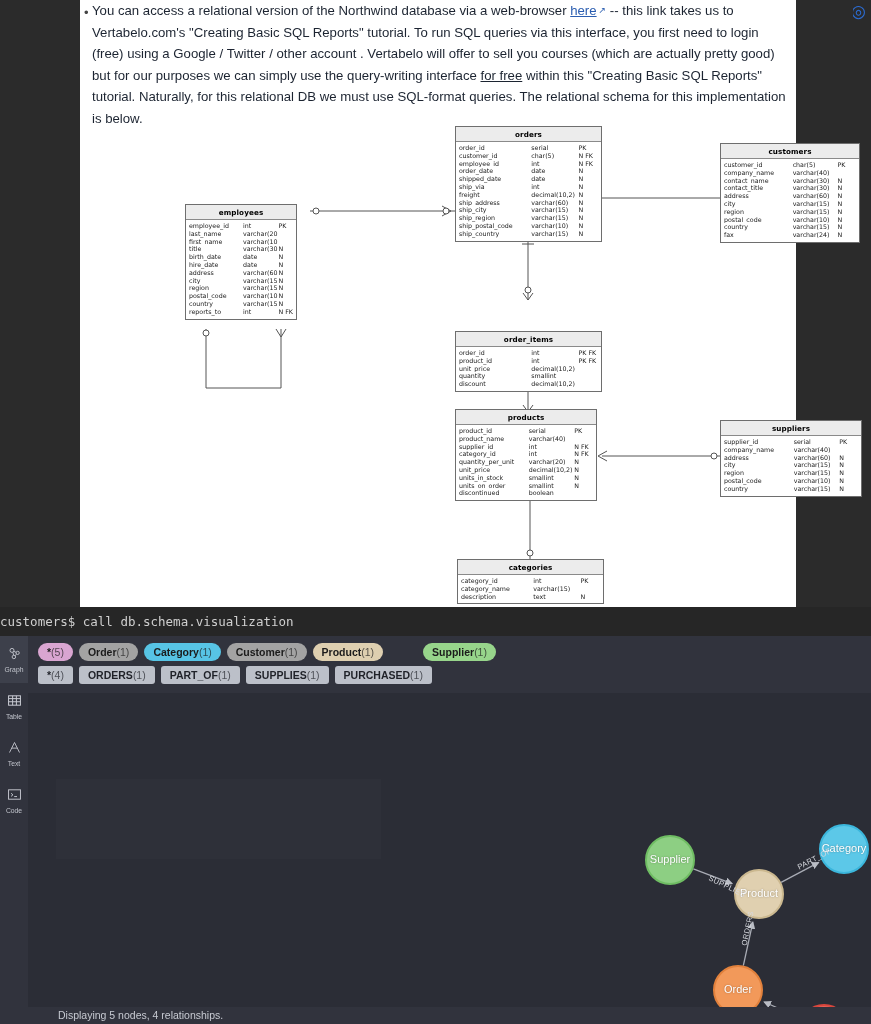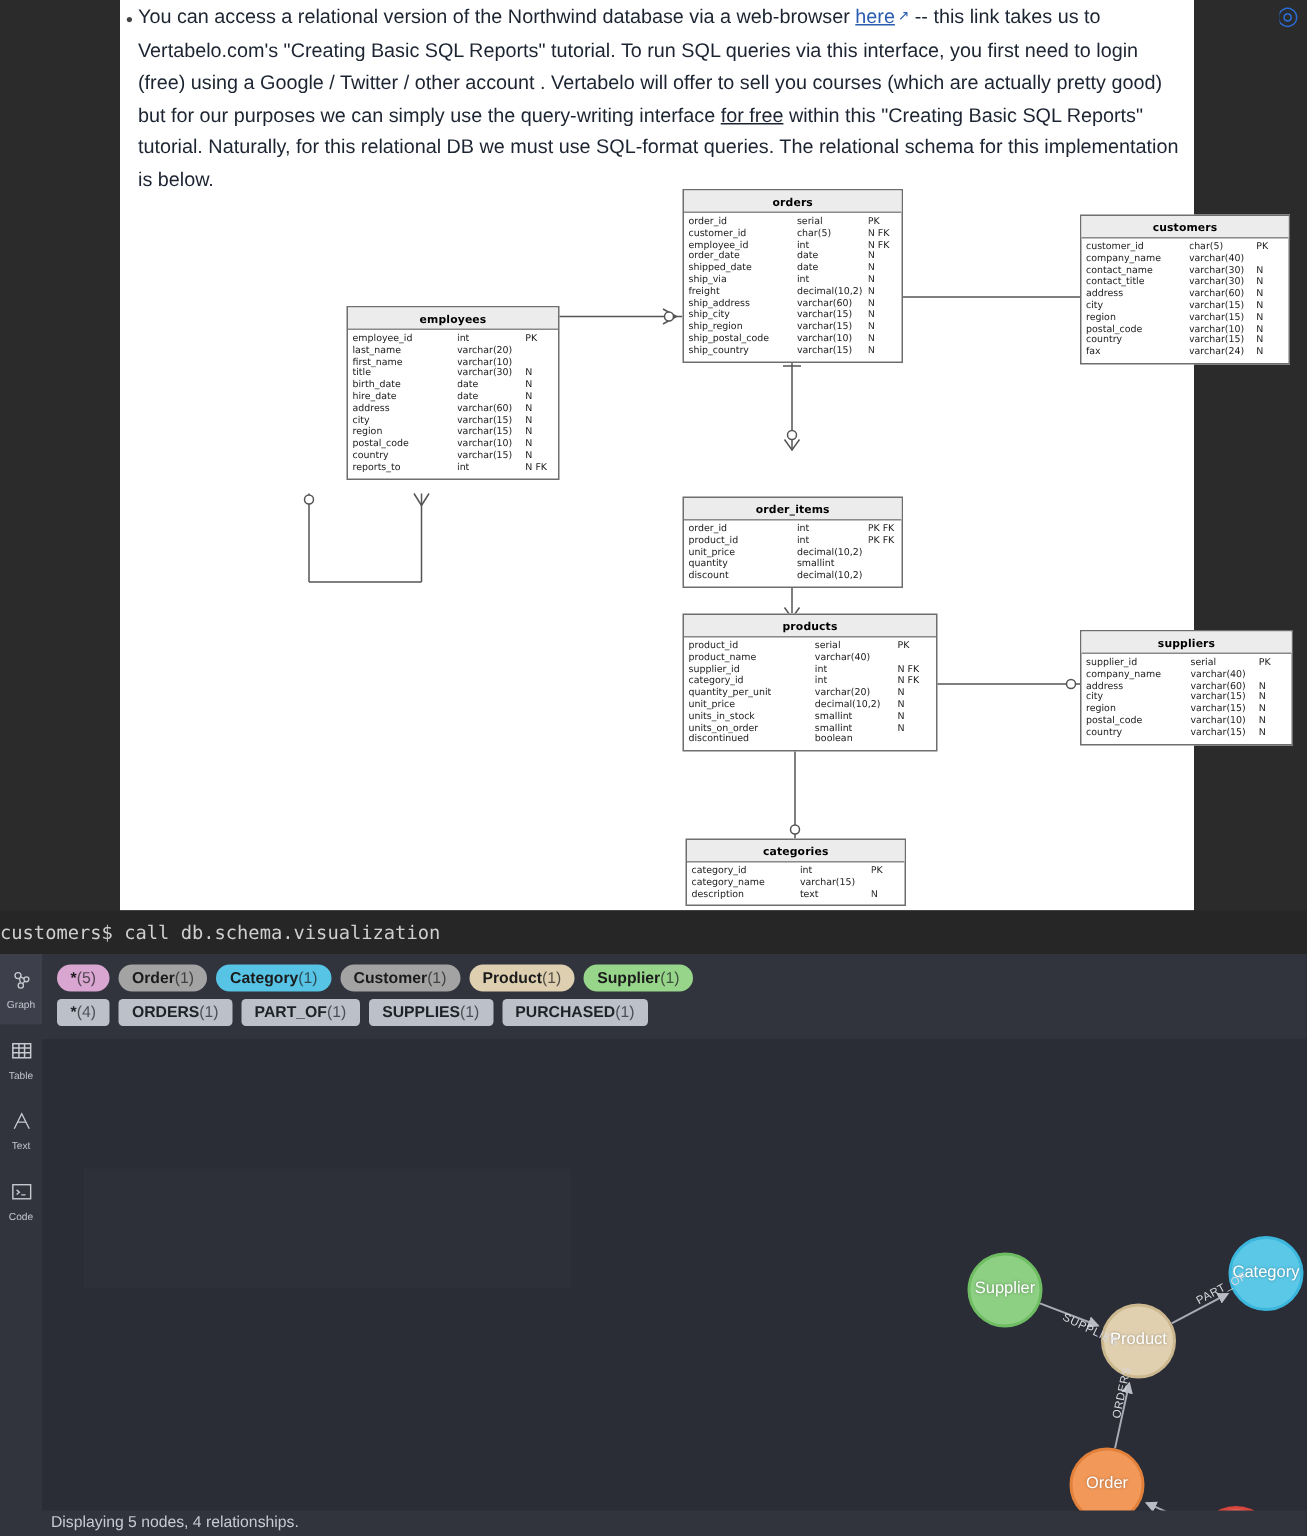--- a/index.html
+++ b/index.html
@@ -166,21 +166,21 @@
     letter-spacing:.4px;
   }
 
   #neo-status {
     position:absolute; left:0; top:400px; width:871px; height:17px;
     background:#31333d;
     color:#c7cad2;
     font-family:"Liberation Sans", sans-serif;
     font-size:10.5px;
     line-height:17px;
-    padding-left:34px;
+    padding-left:58px;
   }
   .shade { position:absolute; left:28px; top:86px; width:325px; height:80px; background:#2e3039; }
 </style>
 </head>
 <body>
 
 <div id="doc-region">
   <div id="doc-page">
 
     <div id="doc-para">
@@ -218,21 +218,21 @@
           <circle cx="634" cy="338" r="3" fill="#fff"></circle>
 
           <line x1="450" y1="371" x2="450" y2="441"></line>
           <circle cx="450" cy="378" r="3" fill="#fff"></circle>
           <circle cx="450" cy="435" r="3" fill="#fff"></circle>
 
           <line x1="640" y1="80" x2="522" y2="80"></line>
         </g>
       </svg>
       <div id="er-tables">
-          <div class="er-table" style="left: 105px; top: 86px; width: 142px; margin-left: 46px;">
+          <div class="er-table" style="left: 105px; top: 86px; width: 112px;">
             <div class="er-title">employees</div>
             <div class="er-body">
               <div class="er-row">
                 <span class="c1">employee_id</span>
                 <span class="c2">int</span>
                 <span class="c3">PK</span>
               </div>
               <div class="er-row">
                 <span class="c1">last_name</span>
                 <span class="c2">varchar(20)</span>
@@ -433,21 +433,21 @@
                 <span class="c2">smallint</span>
                 <span class="c3"></span>
               </div>
               <div class="er-row">
                 <span class="c1">discount</span>
                 <span class="c2">decimal(10,2)</span>
                 <span class="c3"></span>
               </div>
             </div>
           </div>
-          <div class="er-table" style="left: 375px; top: 291px; width: 170px;">
+          <div class="er-table" style="left: 375px; top: 291px; width: 142px;">
             <div class="er-title">products</div>
             <div class="er-body">
               <div class="er-row">
                 <span class="c1">product_id</span>
                 <span class="c2">serial</span>
                 <span class="c3">PK</span>
               </div>
               <div class="er-row">
                 <span class="c1">product_name</span>
                 <span class="c2">varchar(40)</span>
@@ -605,21 +605,21 @@
       </div>
     </div>
 
   <div id="neo-legend">
     <div class="chip-row" id="node-chip-row">
         <span class="chip" style="background: rgb(217, 165, 209);"><span>*</span><span class="cnt">(5)</span></span>
         <span class="chip" style="background: #a3a3a3;"><span>Order</span><span class="cnt">(1)</span></span>
         <span class="chip" style="background: rgb(87, 196, 229);"><span>Category</span><span class="cnt">(1)</span></span>
         <span class="chip" style="background: #a3a3a3;"><span>Customer</span><span class="cnt">(1)</span></span>
         <span class="chip" style="background: rgb(222, 207, 176);"><span>Product</span><span class="cnt">(1)</span></span>
-        <span class="chip" style="background: rgb(151, 213, 139);"><span>Supplier</span><span class="cnt">(1)</span></span>
+        <span class="chip" style="background: rgb(151, 213, 139); margin-left: 34px;"><span>Supplier</span><span class="cnt">(1)</span></span>
       </div>
     <div class="chip-row" id="rel-chip-row">
         <span class="chip rel"><span>*</span><span class="cnt">(4)</span></span>
         <span class="chip rel"><span>ORDERS</span><span class="cnt">(1)</span></span>
         <span class="chip rel"><span>PART_OF</span><span class="cnt">(1)</span></span>
         <span class="chip rel"><span>SUPPLIES</span><span class="cnt">(1)</span></span>
         <span class="chip rel"><span>PURCHASED</span><span class="cnt">(1)</span></span>
       </div>
   </div>
 

